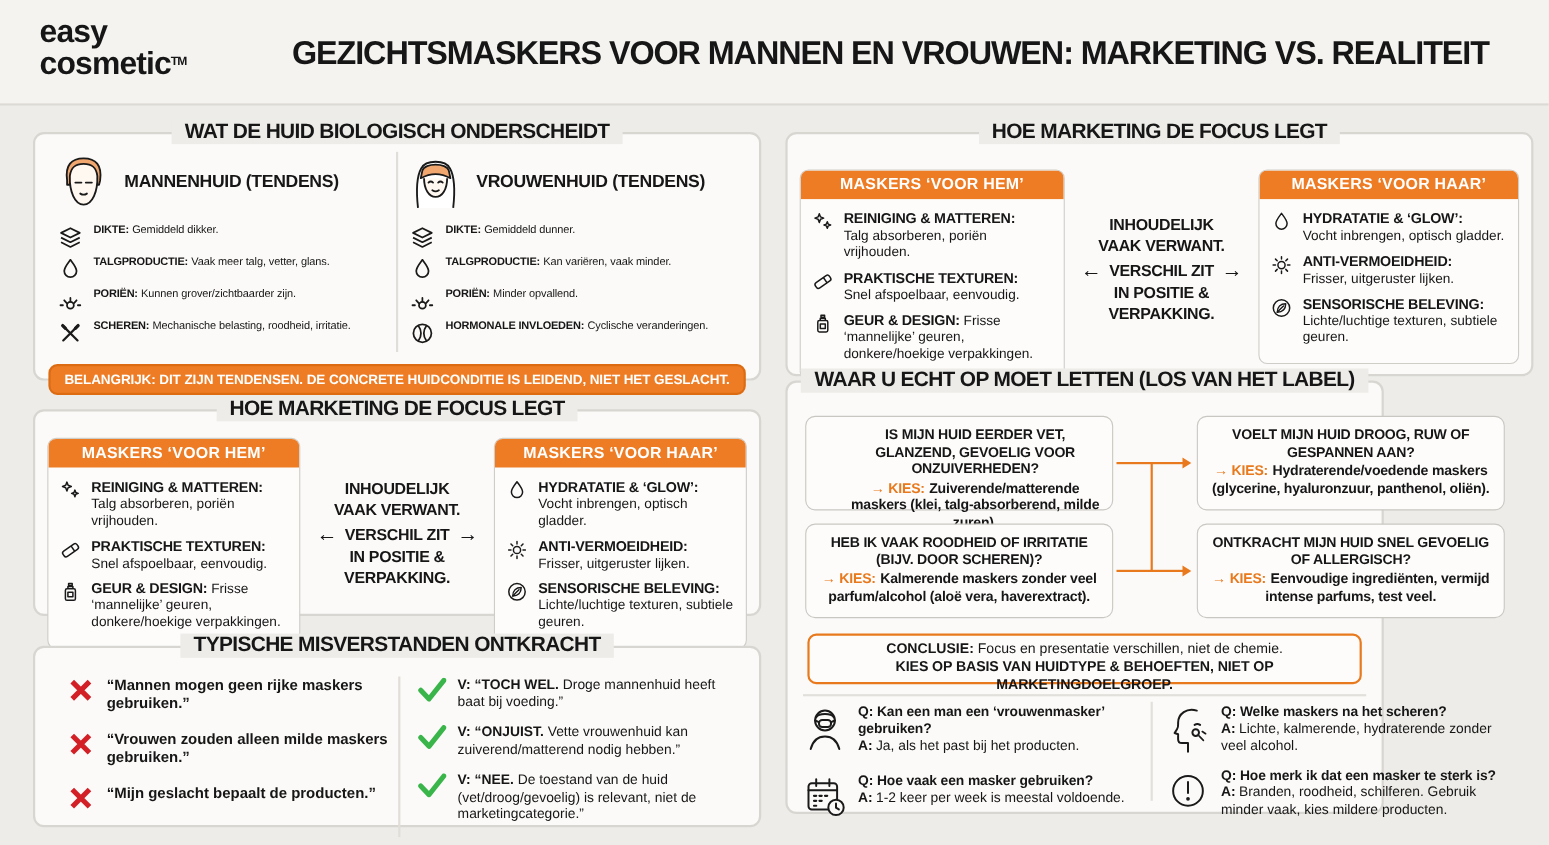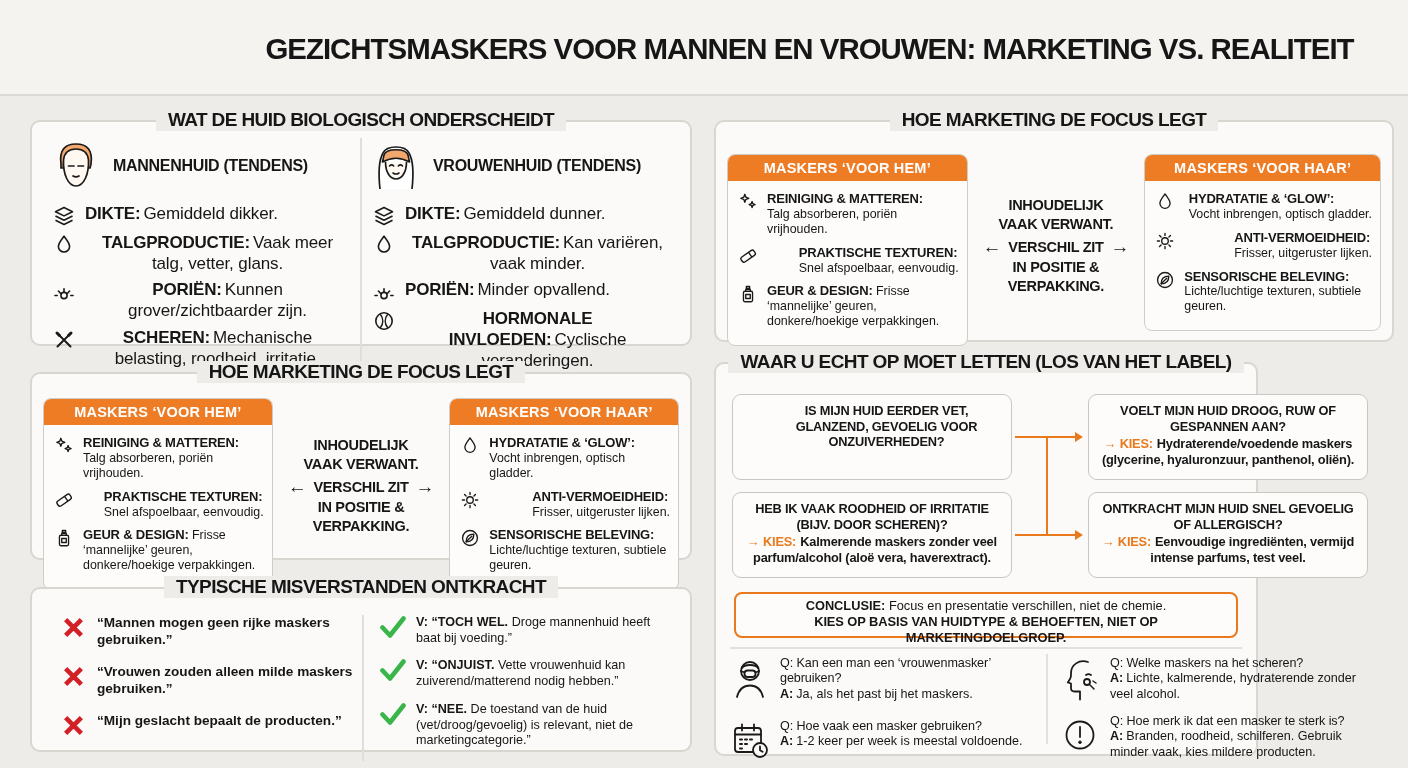--- a/index.html
+++ b/index.html
@@ -29,33 +29,33 @@
           font-size:19px; font-weight:bold; letter-spacing:-0.6px; white-space:nowrap; }
 
   
   .bio-cols { display:flex; padding:16px 10px 4px; }
   .bio-col { flex:1; padding:0 10px; min-width:0; }
   .bio-col.right { border-left:2px solid #E0DED9; }
   .bio-head { display:flex; align-items:center; gap:13px; margin:2px 0 12px; }
   .bio-head h3 { margin:0; font-size:16px; letter-spacing:-0.3px; }
   .itm { display:flex; gap:9px; margin-bottom:6px; align-items:flex-start; }
   .itm .ic { flex:0 0 24px; display:flex; justify-content:center; padding-top:1px; }
-  .itm p { margin:0; font-size:17px; line-height:1.22; letter-spacing:-0.1px;text-align:center; }
+  .itm p { margin:0; font-size:10px; line-height:1.22; letter-spacing:-0.1px;text-align:center; }
   .itm b { letter-spacing:-0.2px; margin-right:3px; }
   .banner { margin:7px 12px 10px; background:#EE7C25; border:2px solid #DD6B12; color:#fff;
             text-align:center; font-weight:bold; font-size:12.3px; padding:5px 4px;
             border-radius:8px; letter-spacing:-0.1px; }
 
   
   .mkt { display:flex; gap:8px; padding:24px 11px 10px; align-items:flex-start; }
   .mbox { border:1.5px solid #CFCDC8; border-radius:8px; background:#FDFCFB; overflow:hidden; }
   .mbox-head { background:#EE7C25; color:#fff; font-weight:bold; font-size:14.5px;
                text-align:center; padding:5px 4px; letter-spacing:0.2px; }
   .mbox-body { padding:10px 8px 8px 9px; }
-  .mitm { display:flex; gap:8px; margin-bottom:8px; align-items:flex-start;justify-content:space-between; }
+  .mitm { display:flex; gap:8px; margin-bottom:8px; align-items:flex-start; }
   .mitm .ic { flex:0 0 22px; display:flex; justify-content:center; padding-top:1px; }
   .mitm p { margin:0; font-size:12.4px; line-height:1.2; }
   .mitm b { font-size:13px; letter-spacing:-0.2px; }
   .mcenter { flex:1; text-align:center; font-weight:bold; font-size:14.5px;
              line-height:1.3; letter-spacing:-0.3px; }
   .mc-ar { font-size:19px; padding:0 7px; position:relative; top:1px; }
 
   
   .mf { display:flex; padding:26px 30px 8px; }
   .myths { flex:0 0 300px; padding-right:6px; }
@@ -78,31 +78,35 @@
              border-top:5px solid transparent; border-bottom:5px solid transparent; }
   .concl { position:absolute; left:18px; right:18px; border:2px solid #E8791C; border-radius:8px;
            background:#FDFCFB; text-align:center; padding:4px 8px; }
   .concl .c1 { font-size:12.8px; line-height:1.25; }
   .concl .c2 { font-size:12.9px; font-weight:bold; line-height:1.25; letter-spacing:-0.1px; }
   .hdiv { position:absolute; height:1.5px; background:#E2E0DB; }
   .vdiv { position:absolute; width:1.5px; background:#E2E0DB; }
   .faq { position:absolute; display:flex; gap:10px; align-items:flex-start; }
   .faq .fic { flex:0 0 40px; padding-top:1px; }
   .faq p { margin:0; font-size:12.6px; line-height:1.22; }
-  .faq .fq { font-weight:normal; letter-spacing:-0.1px; }
+  .faq .fq { font-weight:bold; letter-spacing:-0.1px; }
   .faq .fa b { margin-right:3px; }
 
   svg { display:block; }
 </style>
 </head>
 <body>
 
 <div class="stage">
 
   <div class="header">
+    <div class="logo">
+      <div>easy</div>
+      <div><span>cosmetic</span><span class="tm">TM</span></div>
+    </div>
     <div class="main-title">GEZICHTSMASKERS VOOR MANNEN EN VROUWEN: MARKETING VS. REALITEIT</div>
   </div>
 
   <div class="panel" style="left:30px; top:120px; width:662px; height:226px;">
     <div class="sec-title"><span>WAT DE HUID BIOLOGISCH ONDERSCHEIDT</span></div>
     <div class="bio-cols">
 
       <div class="bio-col">
         <div class="bio-head">
           <svg width="48" height="52" viewBox="0 0 48 52">
@@ -423,25 +427,26 @@
                   <path d="M6.8 15.2c2-2.2 4-4.2 6.2-6.2" stroke-linecap="round"></path>
                 </svg>
               </span>
             <p><b>SENSORISCHE BELEVING:</b><br><span>Lichte/luchtige texturen, subtiele geuren.</span></p>
           </div>
         </div>
       </div>
     </div>
   </div>
 
-  <div class="panel" style="left:714px; top:362px; width:544px; height:394px;">
+  <div class="panel" style="left:714px; top:346px; width:544px; height:394px;">
     <div class="sec-title"><span>WAAR U ECHT OP MOET LETTEN (LOS VAN HET LABEL)</span></div>
 
     <div class="qbox" style="left:16px; top:30px; height:86px;padding-left:36px;">
       <div class="q">IS MIJN HUID EERDER VET, GLANZEND, GEVOELIG VOOR ONZUIVERHEDEN?</div>
+      <div class="k"><span class="kl">→ KIES:</span><span>Zuiverende/matterende maskers (klei, talg-absorberend, milde zuren).</span></div>
     </div>
     <div class="qbox" style="left:372px; top:30px; height:86px;">
       <div class="q">VOELT MIJN HUID DROOG, RUW OF GESPANNEN AAN?</div>
       <div class="k"><span class="kl">→ KIES:</span><span>Hydraterende/voedende maskers (glycerine, hyaluronzuur, panthenol, oliën).</span></div>
     </div>
     <div class="qbox" style="left:16px; top:128px; height:86px;">
       <div class="q">HEB IK VAAK ROODHEID OF IRRITATIE (BIJV. DOOR SCHEREN)?</div>
       <div class="k"><span class="kl">→ KIES:</span><span>Kalmerende maskers zonder veel parfum/alcohol (aloë vera, haverextract).</span></div>
     </div>
     <div class="qbox" style="left:372px; top:128px; height:86px;">
@@ -466,21 +471,21 @@
     <div class="faq" style="left:14px; top:292px; width:302px;">
       <span class="fic">
           <svg width="40" height="44" viewBox="0 0 40 44" fill="none" stroke="#1a1a1a" stroke-width="1.8" stroke-linecap="round" stroke-linejoin="round">
             <circle cx="20" cy="14" r="9"></circle>
             <path d="M12 11c2-4 14-4 16 0"></path>
             <rect x="14.5" y="13.5" width="11" height="6.5" rx="3"></rect>
             <path d="M14.5 15.5l-3.5-1.5M25.5 15.5l3.5-1.5"></path>
             <path d="M7 40c2-8 6.5-11.5 13-11.5S31 32 33 40"></path>
           </svg>
         </span>
-      <p><span class="fq">Q: Kan een man een ‘vrouwenmasker’ gebruiken?</span><br><span class="fa"><b>A:</b><span>Ja, als het past bij het maskers.</span></span></p>
+      <p><span class="fq">Q: Kan een man een ‘vrouwenmasker’ gebruiken?</span><br><span class="fa"><b>A:</b><span>Ja, als het past bij het producten.</span></span></p>
     </div>
     <div class="faq" style="left:14px; top:355px; width:302px;">
       <span class="fic">
           <svg width="40" height="40" viewBox="0 0 40 40" fill="none" stroke="#1a1a1a" stroke-width="1.8" stroke-linecap="round">
             <rect x="5" y="8" width="26" height="24" rx="3"></rect>
             <path d="M5 14.5h26M12 4.5v6M24 4.5v6"></path>
             <path d="M10 19.5h2M15 19.5h2M20 19.5h2M10 24h2M15 24h2M10 28.5h2" stroke-width="2"></path>
             <circle cx="30" cy="30" r="7" fill="#FBFAF8"></circle>
             <path d="M30 26.5v3.7l2.6 1.6"></path>
           </svg>

